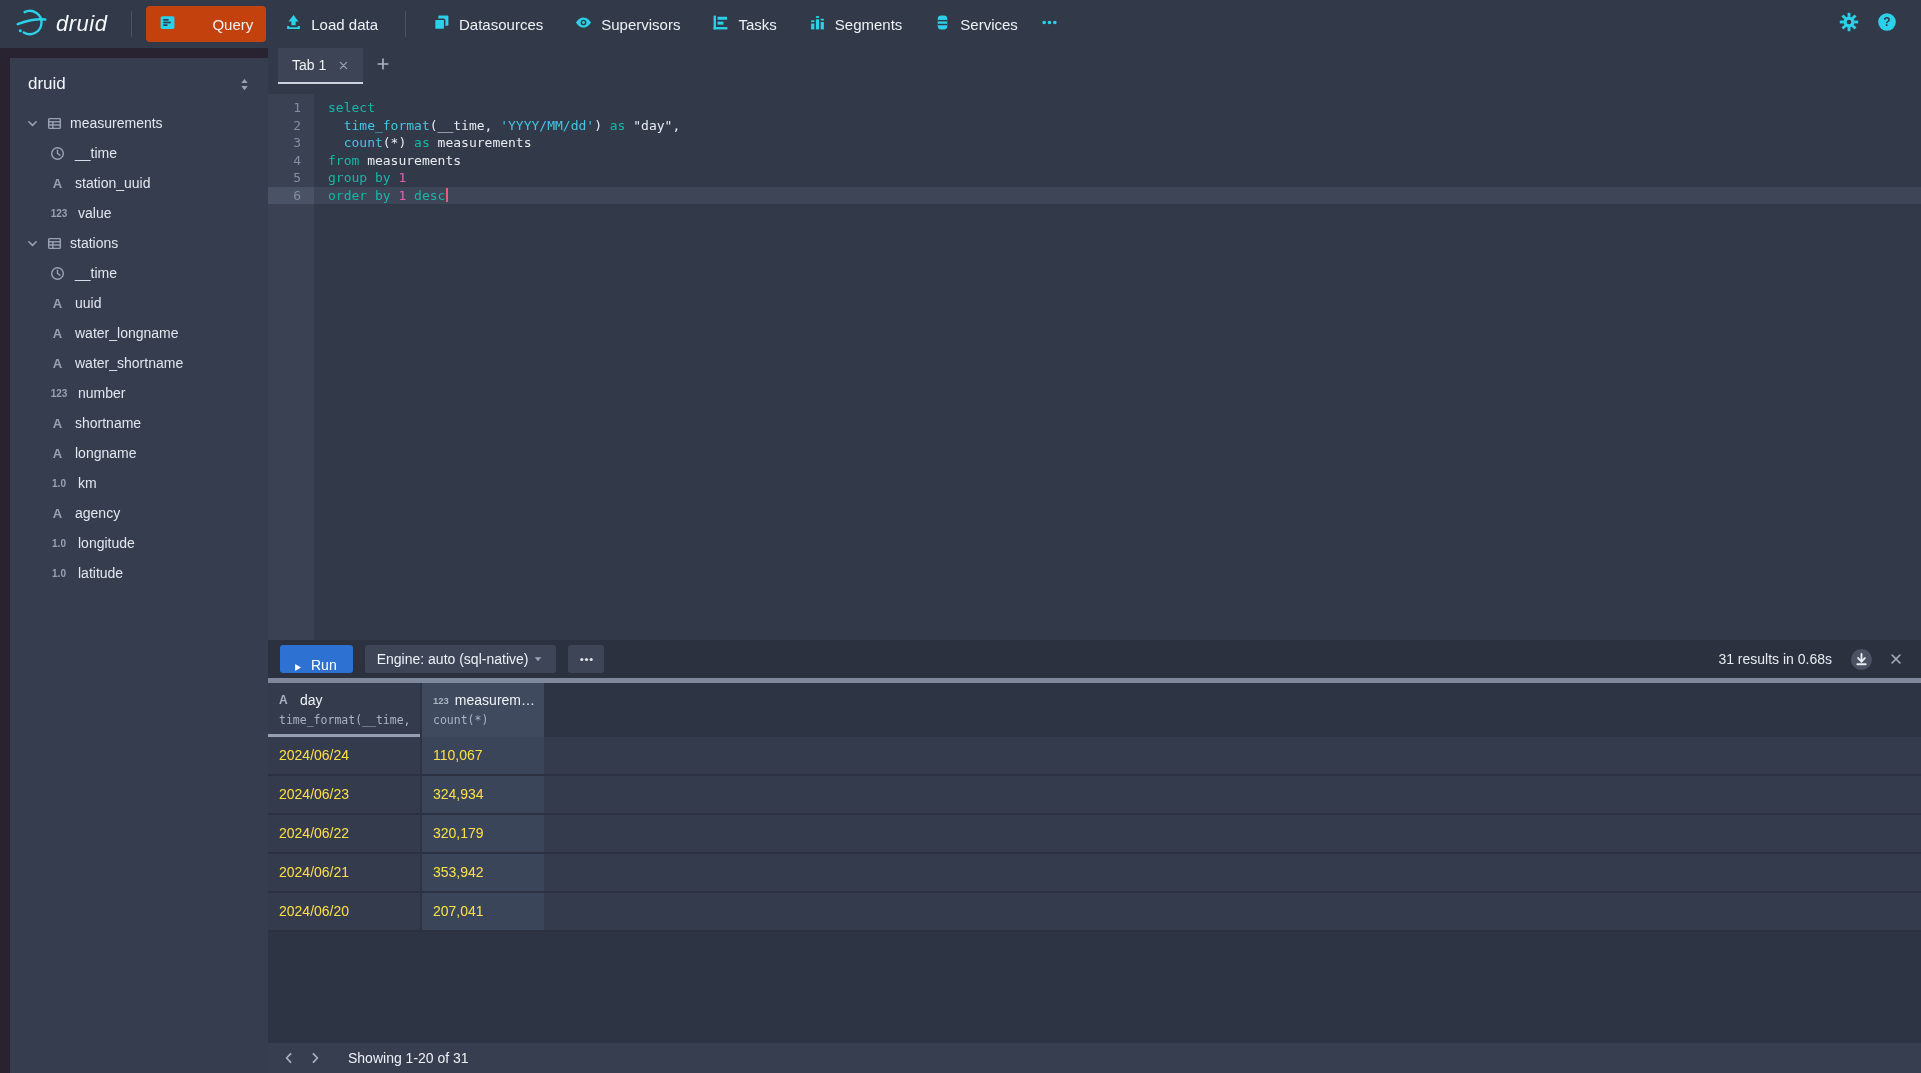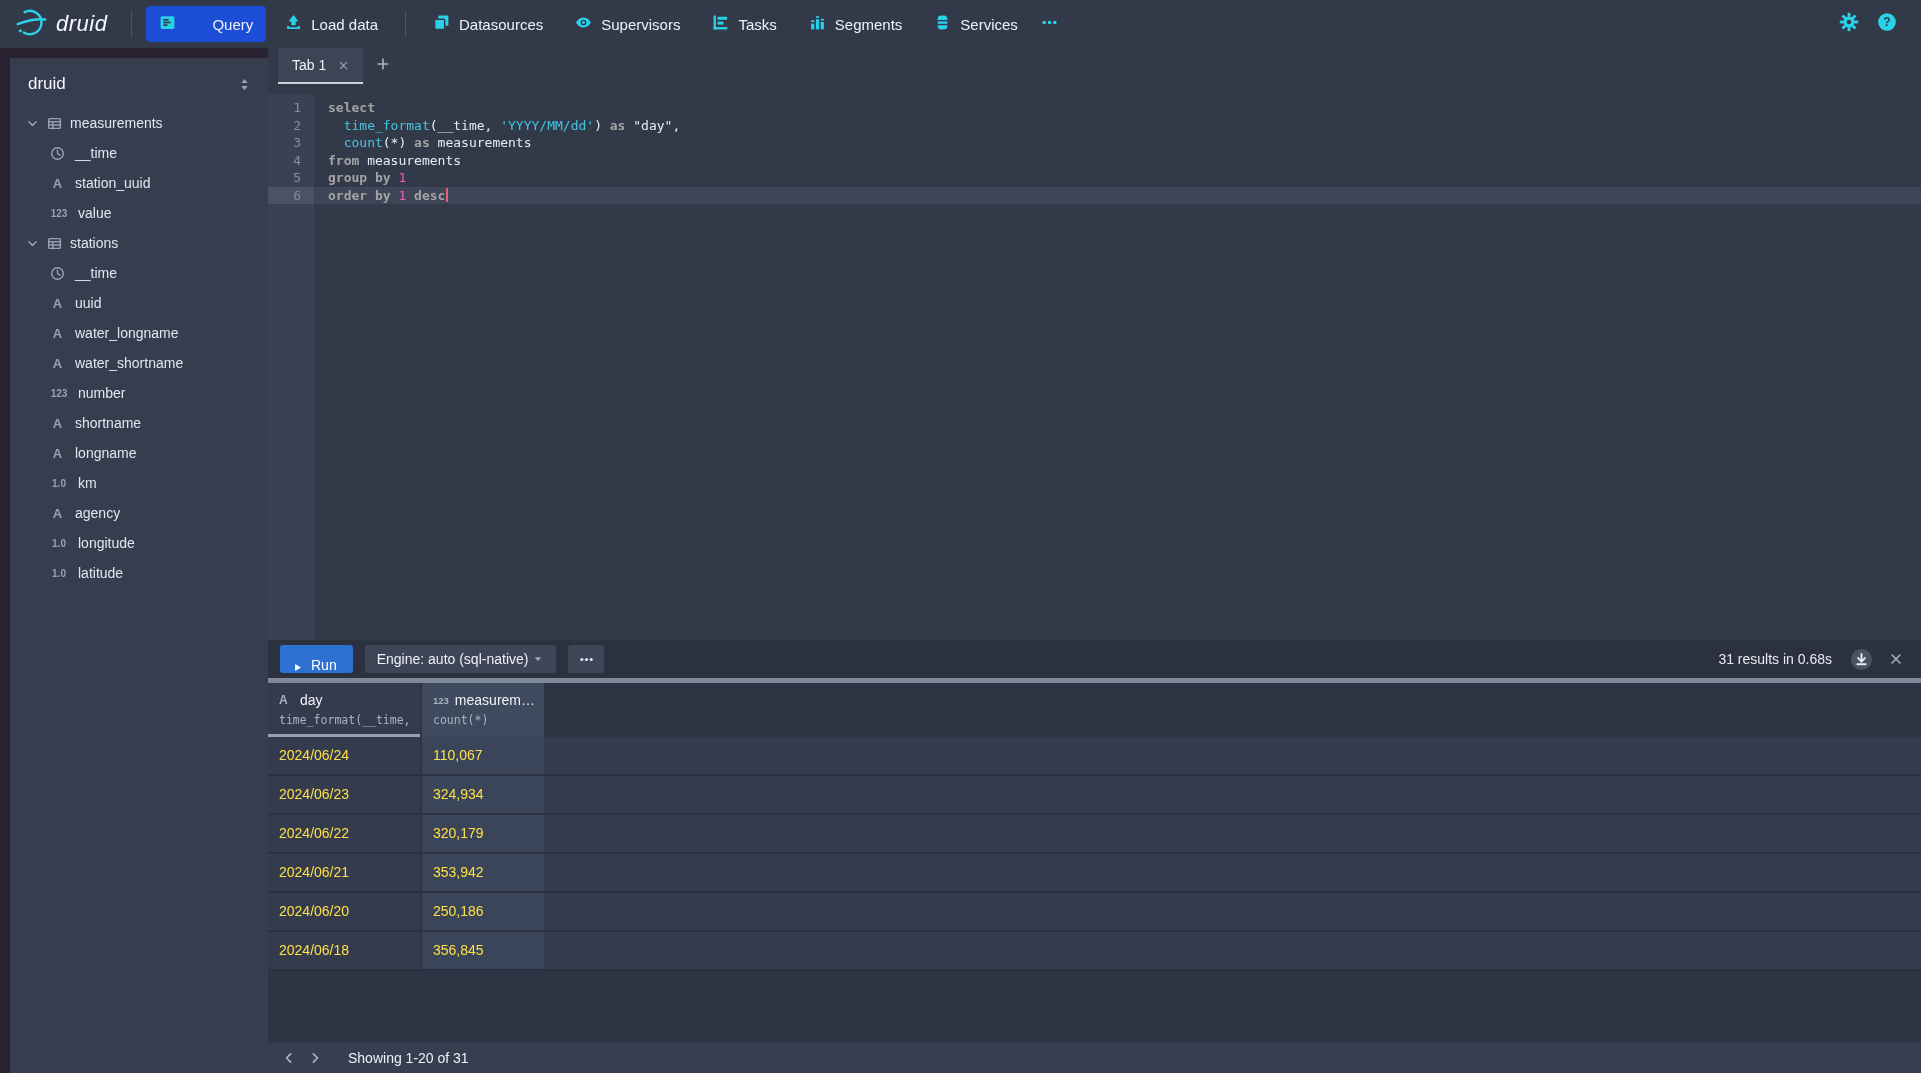--- a/index.html
+++ b/index.html
@@ -8,21 +8,21 @@
 
   
   .navbar { position:absolute; left:0; top:0; width:1921px; height:48px; background:#323948;
             display:flex; align-items:center; padding:0 16px; }
   .brand { display:flex; align-items:center; gap:9px; margin-right:10px; }
   .brand-text { font-size:22px; font-style:italic; font-weight:300; color:#f7fafc; letter-spacing:.5px; }
   .nav-divider { width:1px; height:26px; background:#4a5365; margin:0 14px; }
   .nav-group { display:flex; align-items:center; gap:6px; }
   .nav-item { display:flex; align-items:center; gap:9px; padding:8px 13px; border-radius:4px;
               font-size:15px; color:#eef2f7; cursor:pointer; white-space:nowrap; }
-  .nav-item.active { background:#1d4ed8;gap:36px; }
+  .nav-item.active { background:#c2410c;gap:36px; }
   .nav-item .ic svg, .nav-more .ic svg { width:17px; height:17px; }
   .nav-item .ic, .nav-more .ic { color:#2ad2e9; }
   .nav-more { padding:8px 10px; border-radius:4px; display:flex; }
   .nav-spacer { flex:1; }
   .nav-right { display:flex; align-items:center; gap:18px; padding-right:8px; }
   .nav-right .ic { color:#2ad2e9; }
   .nav-right .ic svg { width:20px; height:20px; }
   .logo-ic svg { width:31px; height:31px; }
 
   
@@ -57,21 +57,21 @@
   .new-tab svg { width:14px; height:14px; }
 
   .editor { height:546px; position:relative; font-family:"DejaVu Sans Mono", monospace;
             font-size:13px; padding-top:5px; cursor:text; }
   .gutter-bg { position:absolute; left:0; top:0; bottom:0; width:46px; background:#3a4152; }
   .code-line { display:flex; height:17.5px; line-height:17.5px; position:relative; }
   .code-line .ln { width:46px; flex:none; text-align:right; padding-right:13px; color:#848ea1; }
   .code-line .code { white-space:pre; padding-left:14px; }
   .code-line.active { background:#3d4557; }
   .code-line.active .ln { background:#4a5266; }
-  .tk-k { color:#a3a3a3;font-weight:bold; }
+  .tk-k { color:#14b8a6; }
   .tk-f { color:#45c5e2; }
   .tk-s { color:#45c5e2; }
   .tk-n { color:#e75fb5; }
   .tk-p { color:#e8ebf0; }
   .caret { display:inline-block; width:2px; height:14px; background:#e75e77;
            vertical-align:-2px; margin-left:1px; }
 
   .runbar { height:38px; background:#2b313f; display:flex; align-items:center; gap:12px; padding:0 12px; }
   .run-btn { height:28px; background:#2d72d2; border-radius:3px; display:flex; align-items:flex-end;
              gap:8px; padding:0 16px 0 12px; font-size:14px; color:#fff; cursor:pointer; }
@@ -460,26 +460,21 @@
           <div class="td col2">320,179</div>
           <div class="td-fill"></div>
         </div>
         <div class="tr">
           <div class="td col1">2024/06/21</div>
           <div class="td col2">353,942</div>
           <div class="td-fill"></div>
         </div>
         <div class="tr">
           <div class="td col1">2024/06/20</div>
-          <div class="td col2">250,186</div>
-          <div class="td-fill"></div>
-        </div>
-        <div class="tr">
-          <div class="td col1">2024/06/18</div>
-          <div class="td col2">356,845</div>
+          <div class="td col2">207,041</div>
           <div class="td-fill"></div>
         </div>
       </div>
   </div>
 
   <div class="pagination">
     <span class="pg-btn">
         <svg viewBox="0 0 16 16" fill="none" stroke="currentColor" stroke-width="2" stroke-linecap="round" stroke-linejoin="round">
           <path d="M9.8 3.2 L5.2 8 L9.8 12.8"></path>
         </svg>

